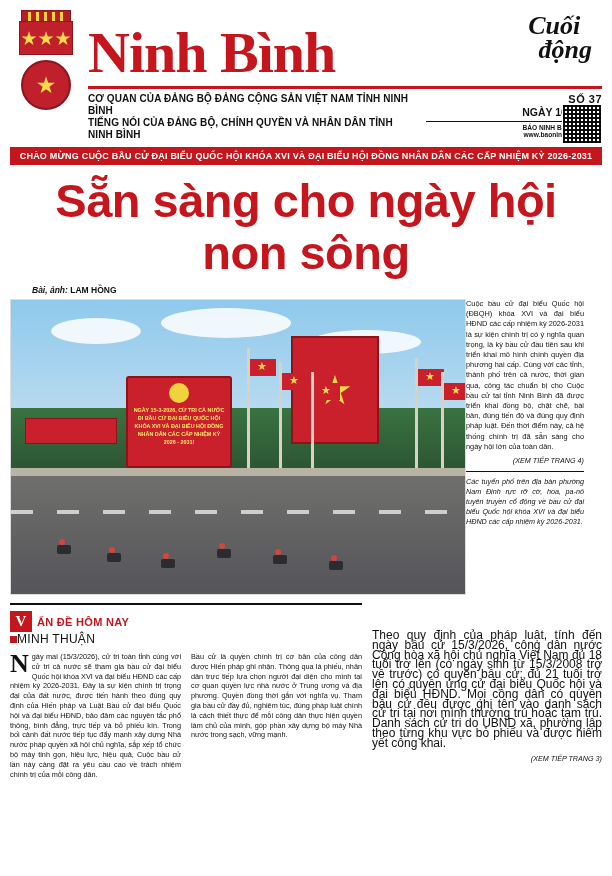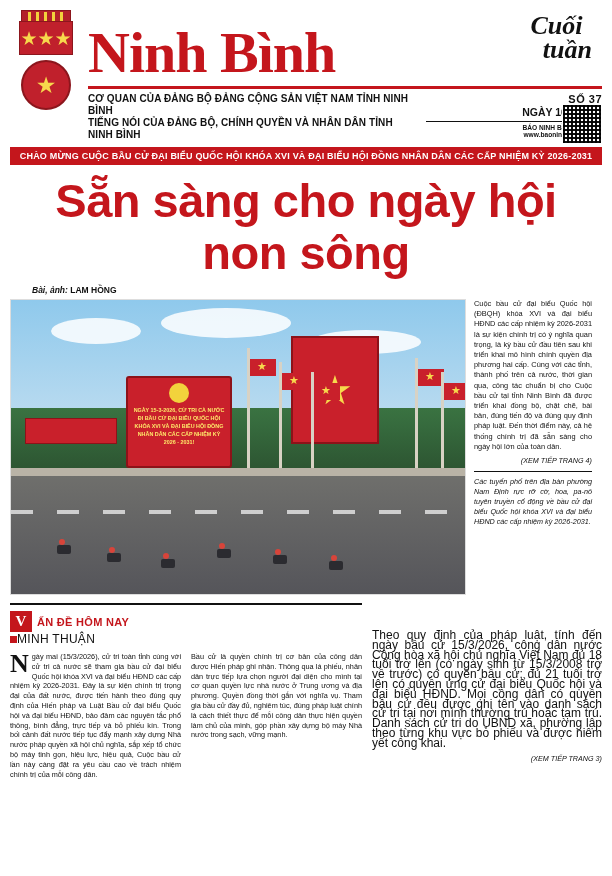--- a/index.html
+++ b/index.html
@@ -81,21 +81,21 @@
     font-weight:bold;
     font-size:47px; line-height:52px;
     color:#c4161c;
     margin:10px 0 6px;
     letter-spacing:-0.5px;
   }
   .byline { font-size:8.5px; font-style:italic; font-weight:bold; padding-left:22px; margin-bottom:4px; }
   .byline b { font-style:normal; }
 
   
-  .photo-row { display:flex; gap:8px; }
+  .photo-row { display:flex; gap:0; }
   .photo {
     width:456px; height:296px; position:relative; overflow:hidden;
     background:linear-gradient(#8fc9ec 0%, #bcdcf0 42%, #cfd8d2 58%, #9a9b93 100%);
     border:1px solid #ddd;
   }
   .cloud { position:absolute; background:rgba(255,255,255,.85); border-radius:50%; }
   .road {
     position:absolute; left:0; right:0; bottom:0; height:118px;
     background:linear-gradient(#6f6f6c,#55555a);
   }
@@ -188,21 +188,21 @@
           </div>
       </div>
       <div class="emblem-round">★</div>
     </div>
 
     <div class="title-col">
       <div class="paper-title-row">
         <div class="paper-title">Ninh Bình</div>
         <div class="cuoituan">
           <span>Cuối</span>
-          <span class="l2">tuần</span>
+          <span class="l2">động</span>
         </div>
       </div>
       <div class="rule-red"></div>
       <div class="sub-row">
         <div class="sub-left">
           <div>CƠ QUAN CỦA ĐẢNG BỘ ĐẢNG CỘNG SẢN VIỆT NAM TỈNH NINH BÌNH</div>
           <div>TIẾNG NÓI CỦA ĐẢNG BỘ, CHÍNH QUYỀN VÀ NHÂN DÂN TỈNH NINH BÌNH</div>
         </div>
         <div class="sub-right right-block">
           <div class="issue-no">SỐ 37</div>

